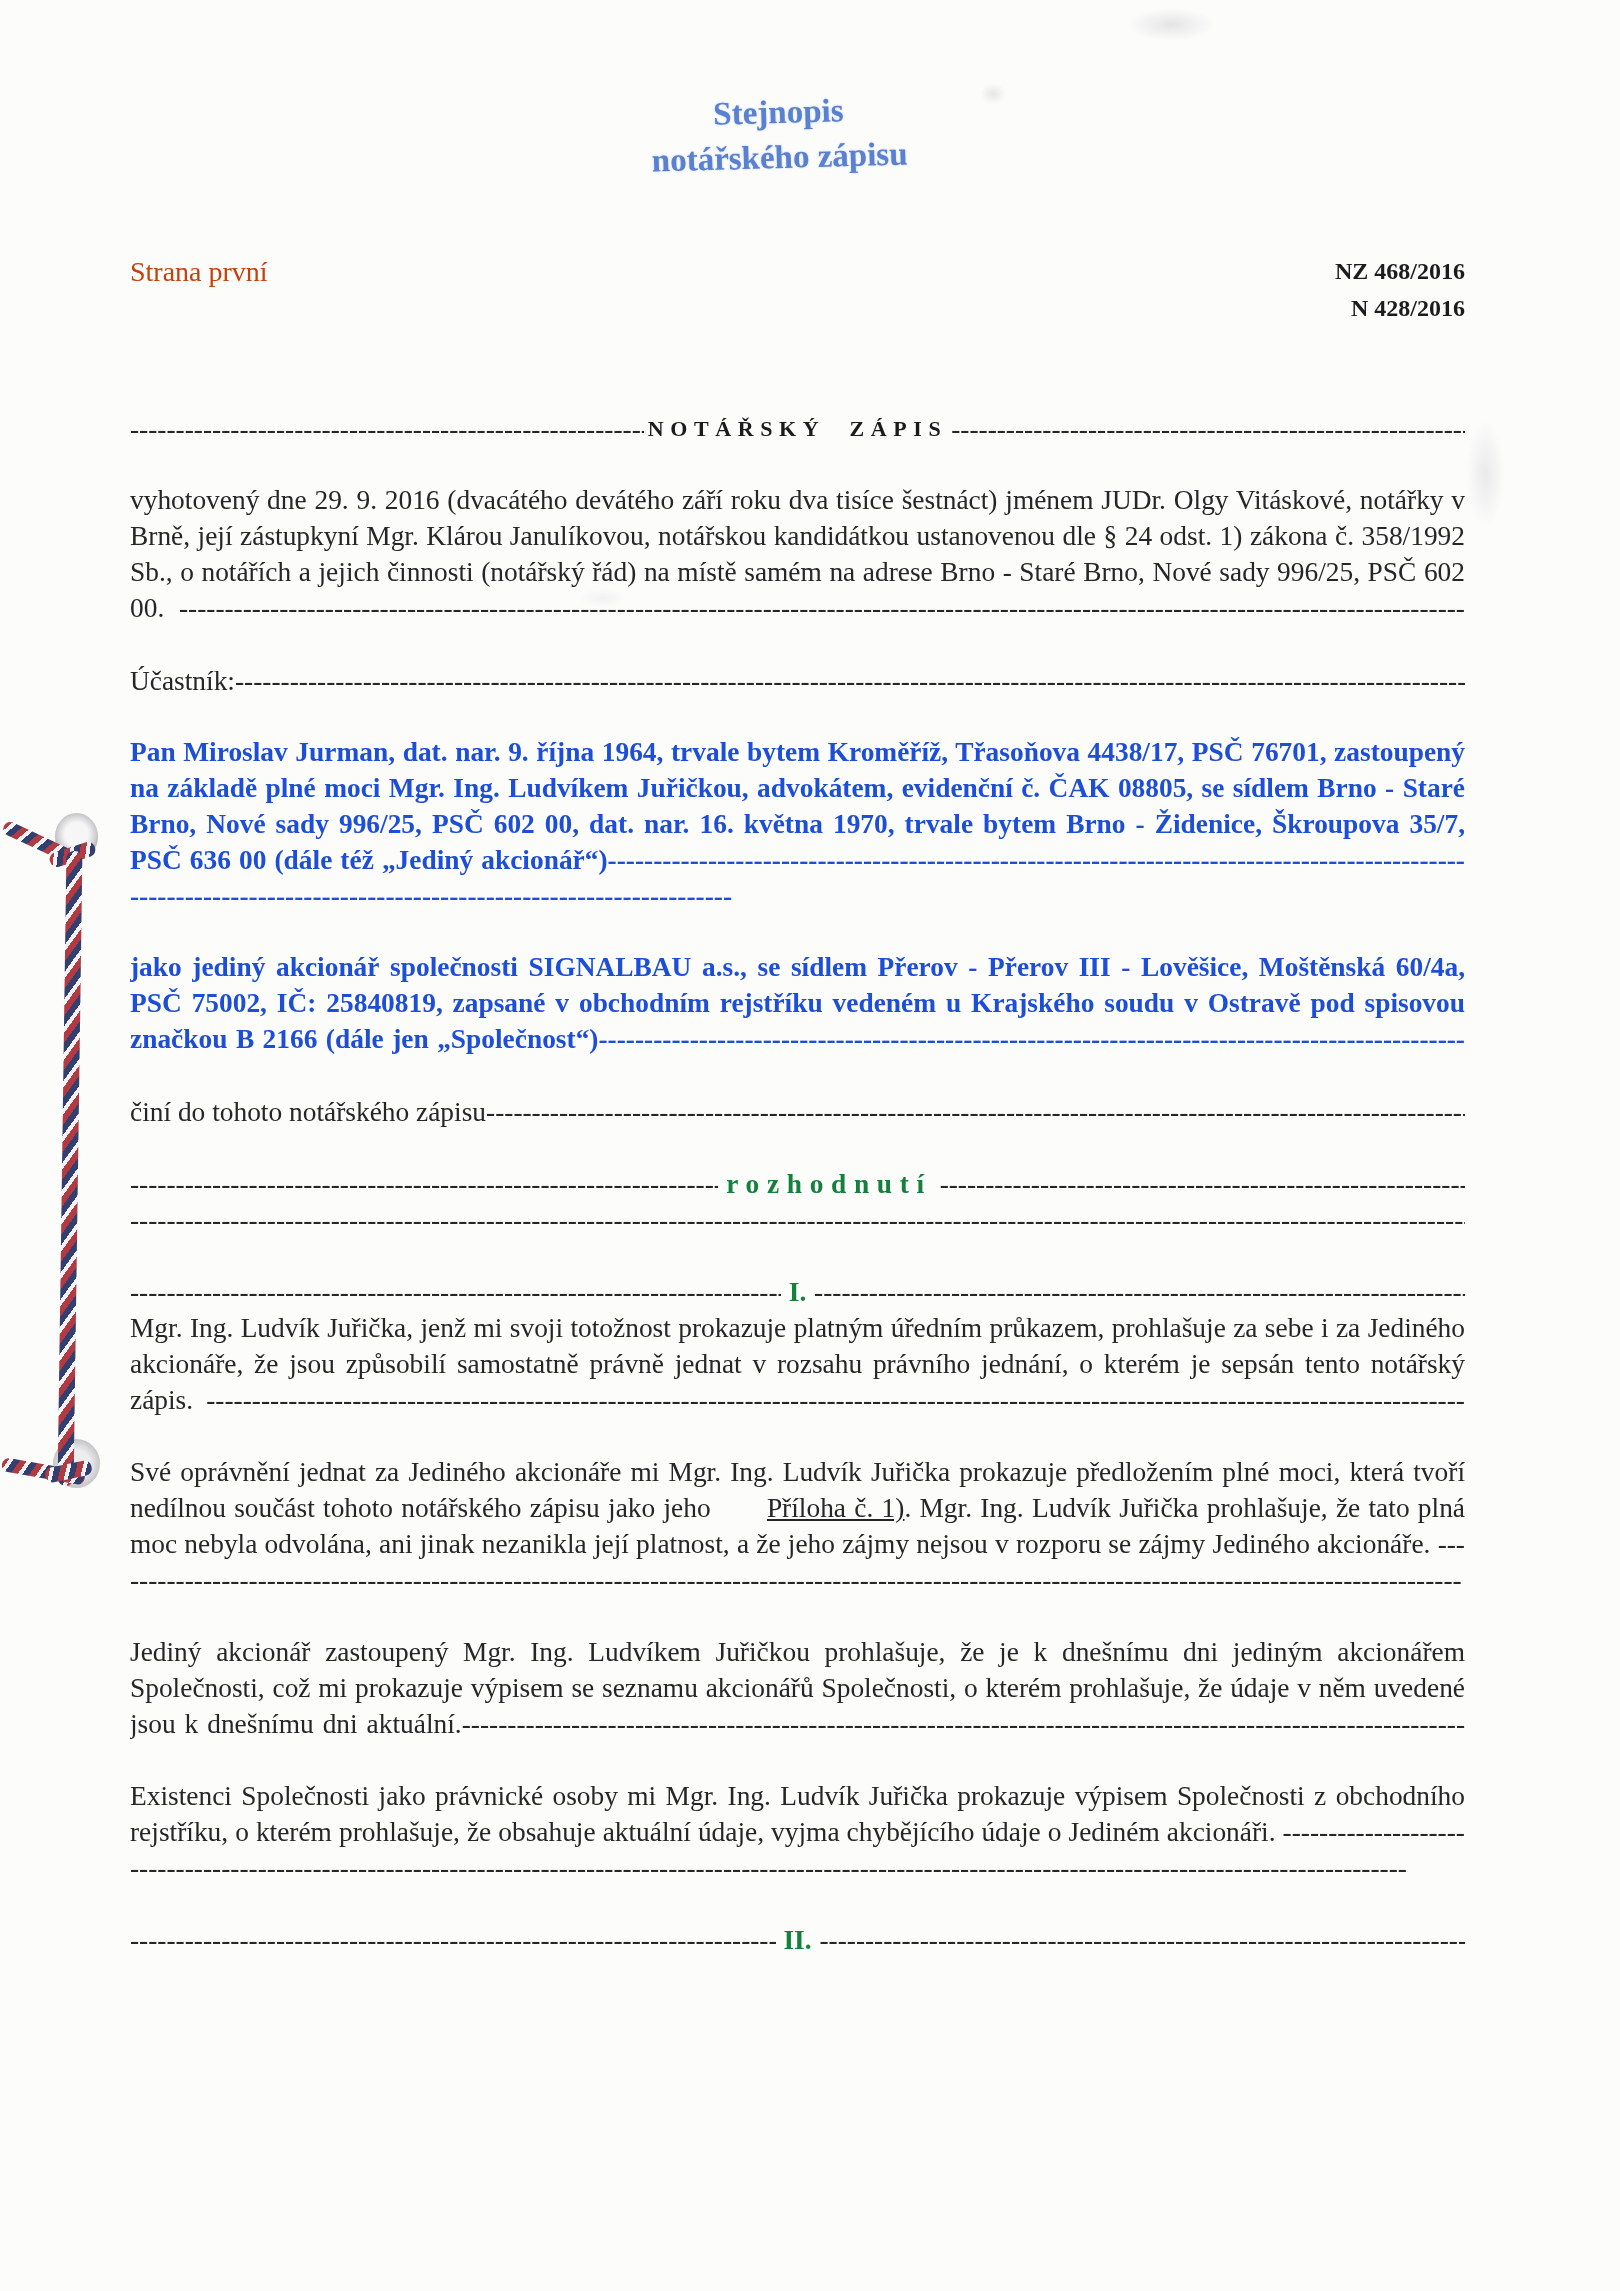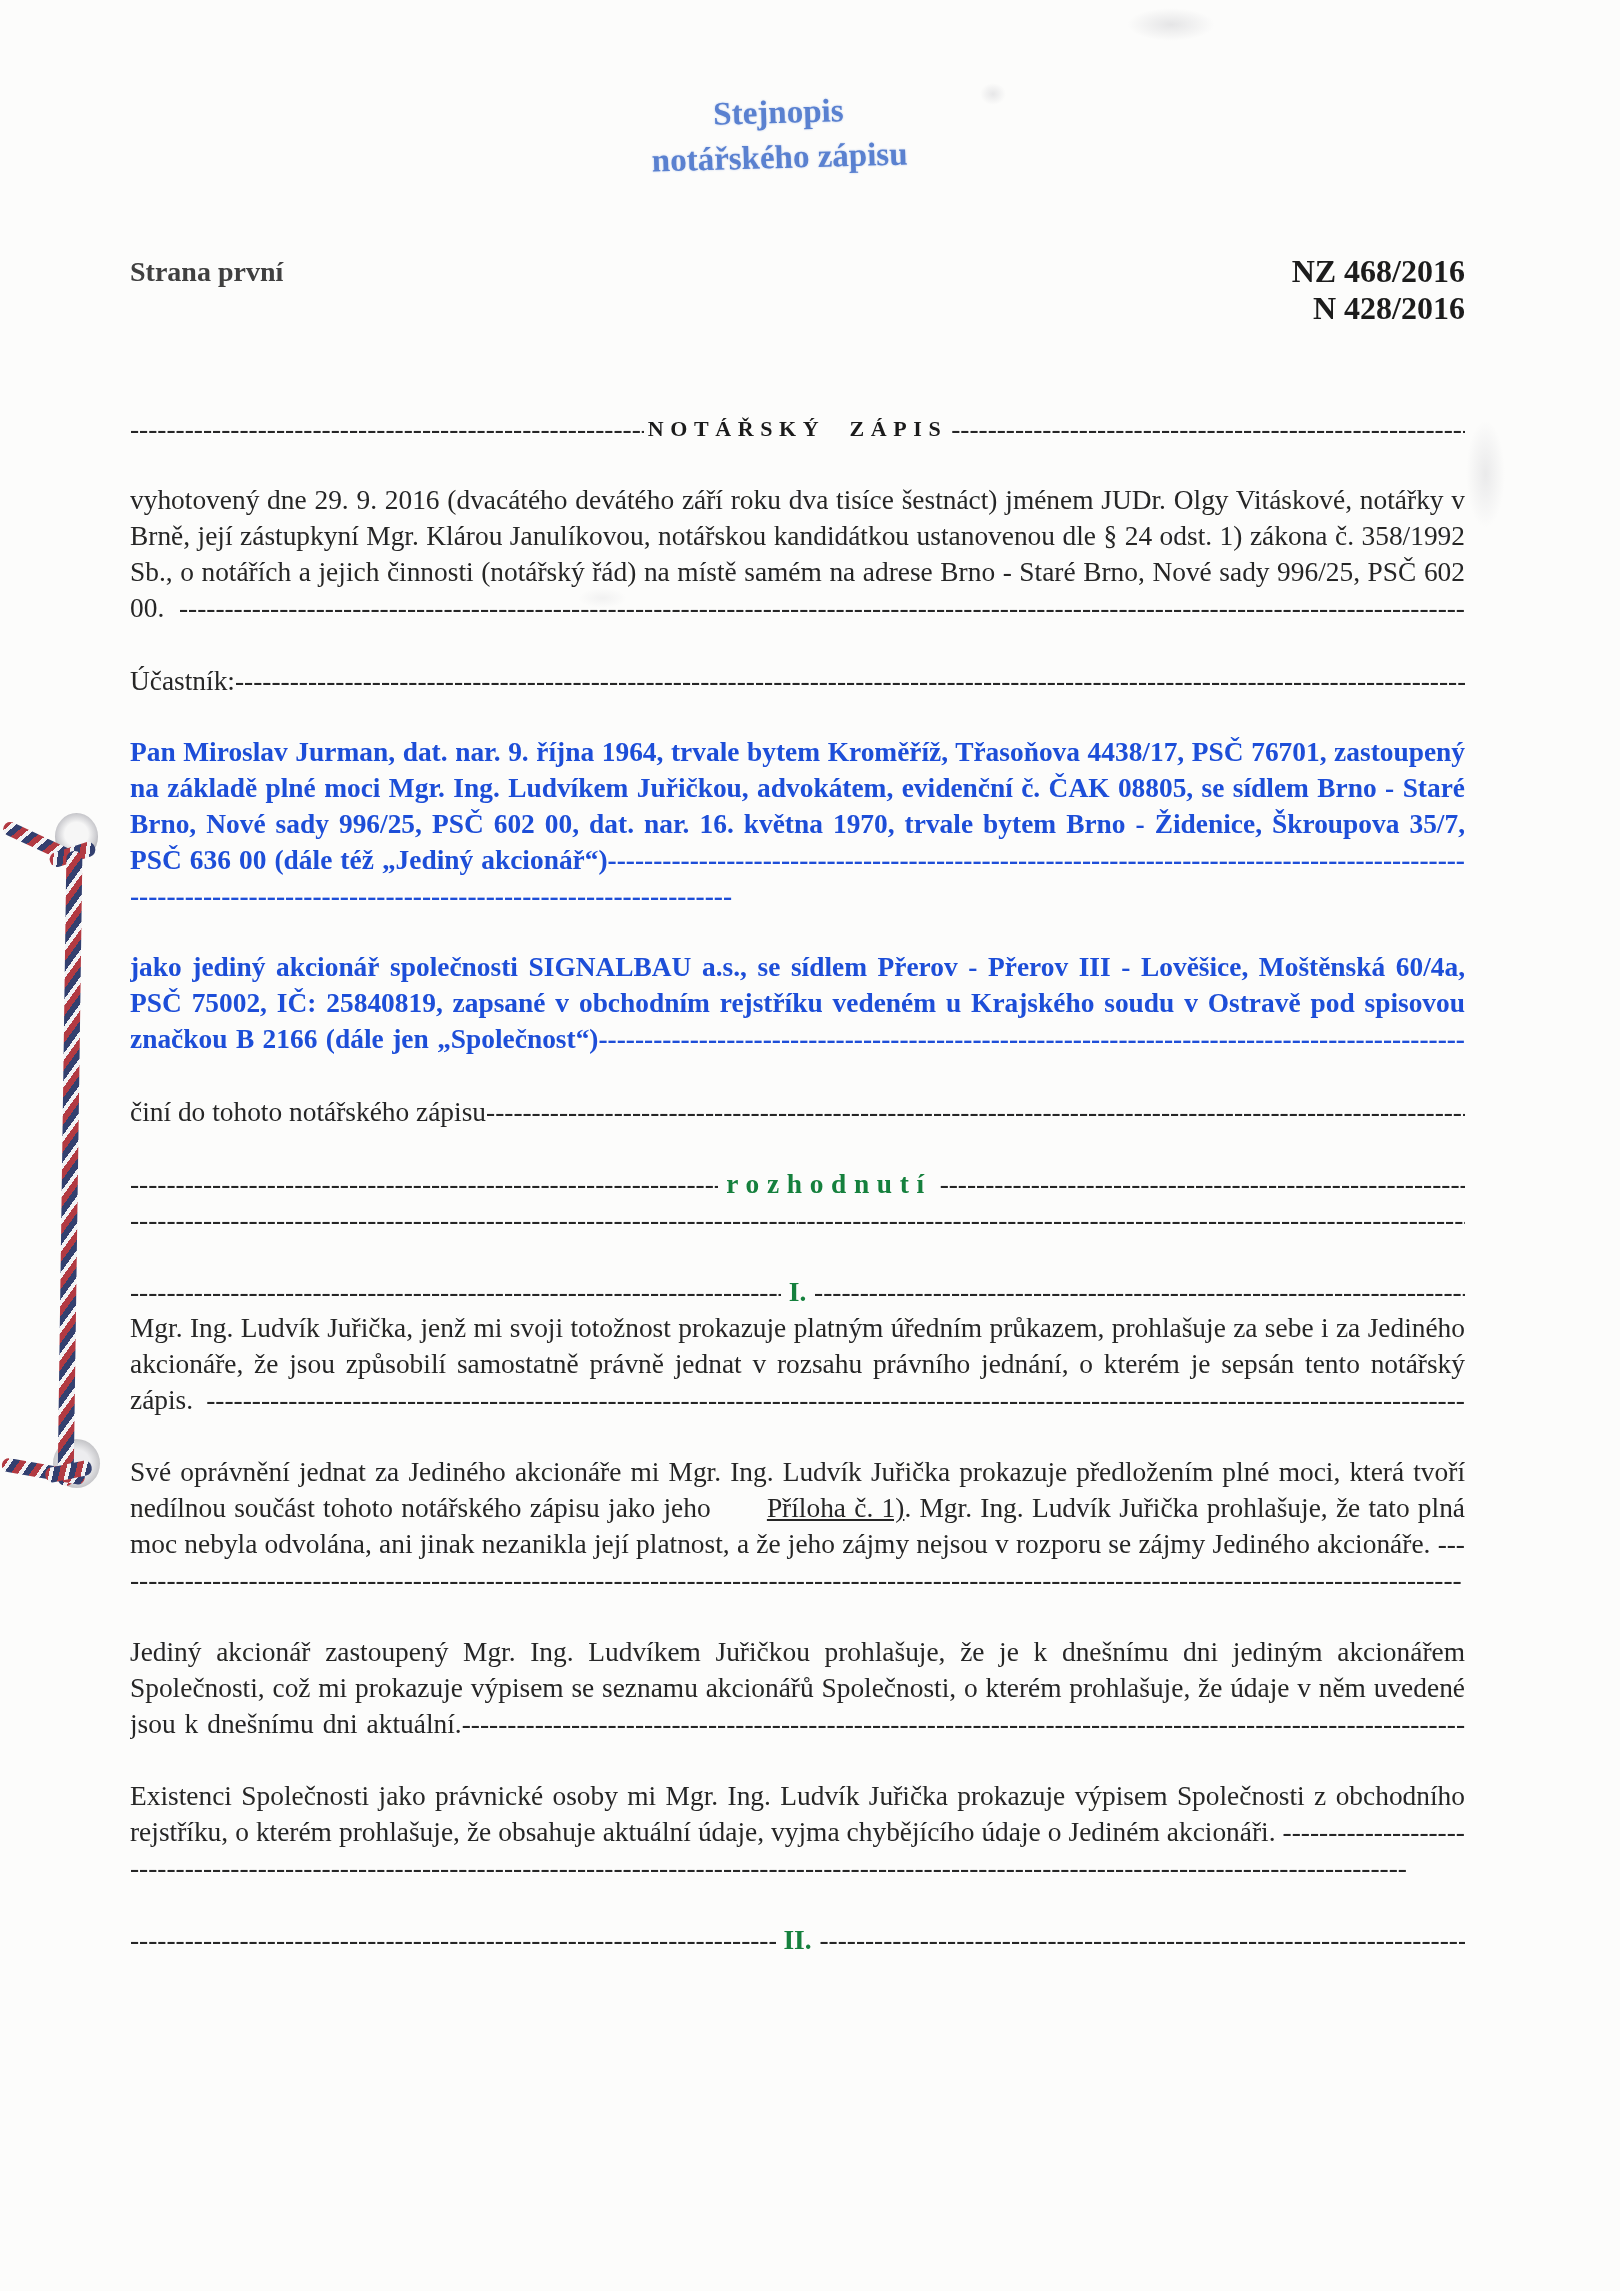--- a/index.html
+++ b/index.html
@@ -34,22 +34,22 @@
   .cord-knot-top{position:absolute;left:49px;top:847px;width:47px;height:14.7px;border-radius:6.9px;transform:rotate(-18deg);}
   .cord-tail-bottom{position:absolute;left:2px;top:1457px;width:84px;height:13.7px;border-radius:6.9px;transform:rotate(10deg);transform-origin:left center;}
   .cord-knot-bottom{position:absolute;left:45px;top:1464px;width:47px;height:14.7px;border-radius:6.9px;transform:rotate(-12deg);}
   .hole-top{position:absolute;left:55px;top:813px;width:43px;height:47px;border-radius:50%;
     background:radial-gradient(circle at 50% 45%,#f6f6f6 35%,#cacace 60%,#9b9ba0 75%,rgba(200,200,200,0) 88%);}
   .seal-bottom{position:absolute;left:53px;top:1439px;width:47px;height:49px;border-radius:50%;
     background:radial-gradient(circle,#ededef 40%,#c6c6c9 70%,rgba(220,220,220,0) 90%);}
   
   .content{position:absolute;left:130px;top:253px;width:1335px;}
   .hdr{display:flex;justify-content:space-between;align-items:flex-start;}
-  .hdr-left{font-size:28px;font-weight:bold;line-height:37px;color:#404040;}
-  .hdr-right{text-align:right;font-size:32px;font-weight:bold;line-height:37px;color:#1c1c1c;}
+  .hdr-left{font-size:28px;font-weight:normal;line-height:37px;color:#c2410c;}
+  .hdr-right{text-align:right;font-size:24px;font-weight:bold;line-height:37px;color:#1c1c1c;}
   .para{
     font-size:27.4px;line-height:36px;text-align:justify;
     margin:35px 0 0;overflow:hidden;
   }
   .l3{max-height:109px;}
   .l4{max-height:145px;}
   .l5{max-height:181px;}
   .bold{font-weight:bold;color:#1d4ed8;}
   .fillline{display:flex;font-size:27.4px;line-height:36px;margin-top:36px;white-space:nowrap;overflow:hidden;}
   .fill{flex:1 1 0;overflow:hidden;}

